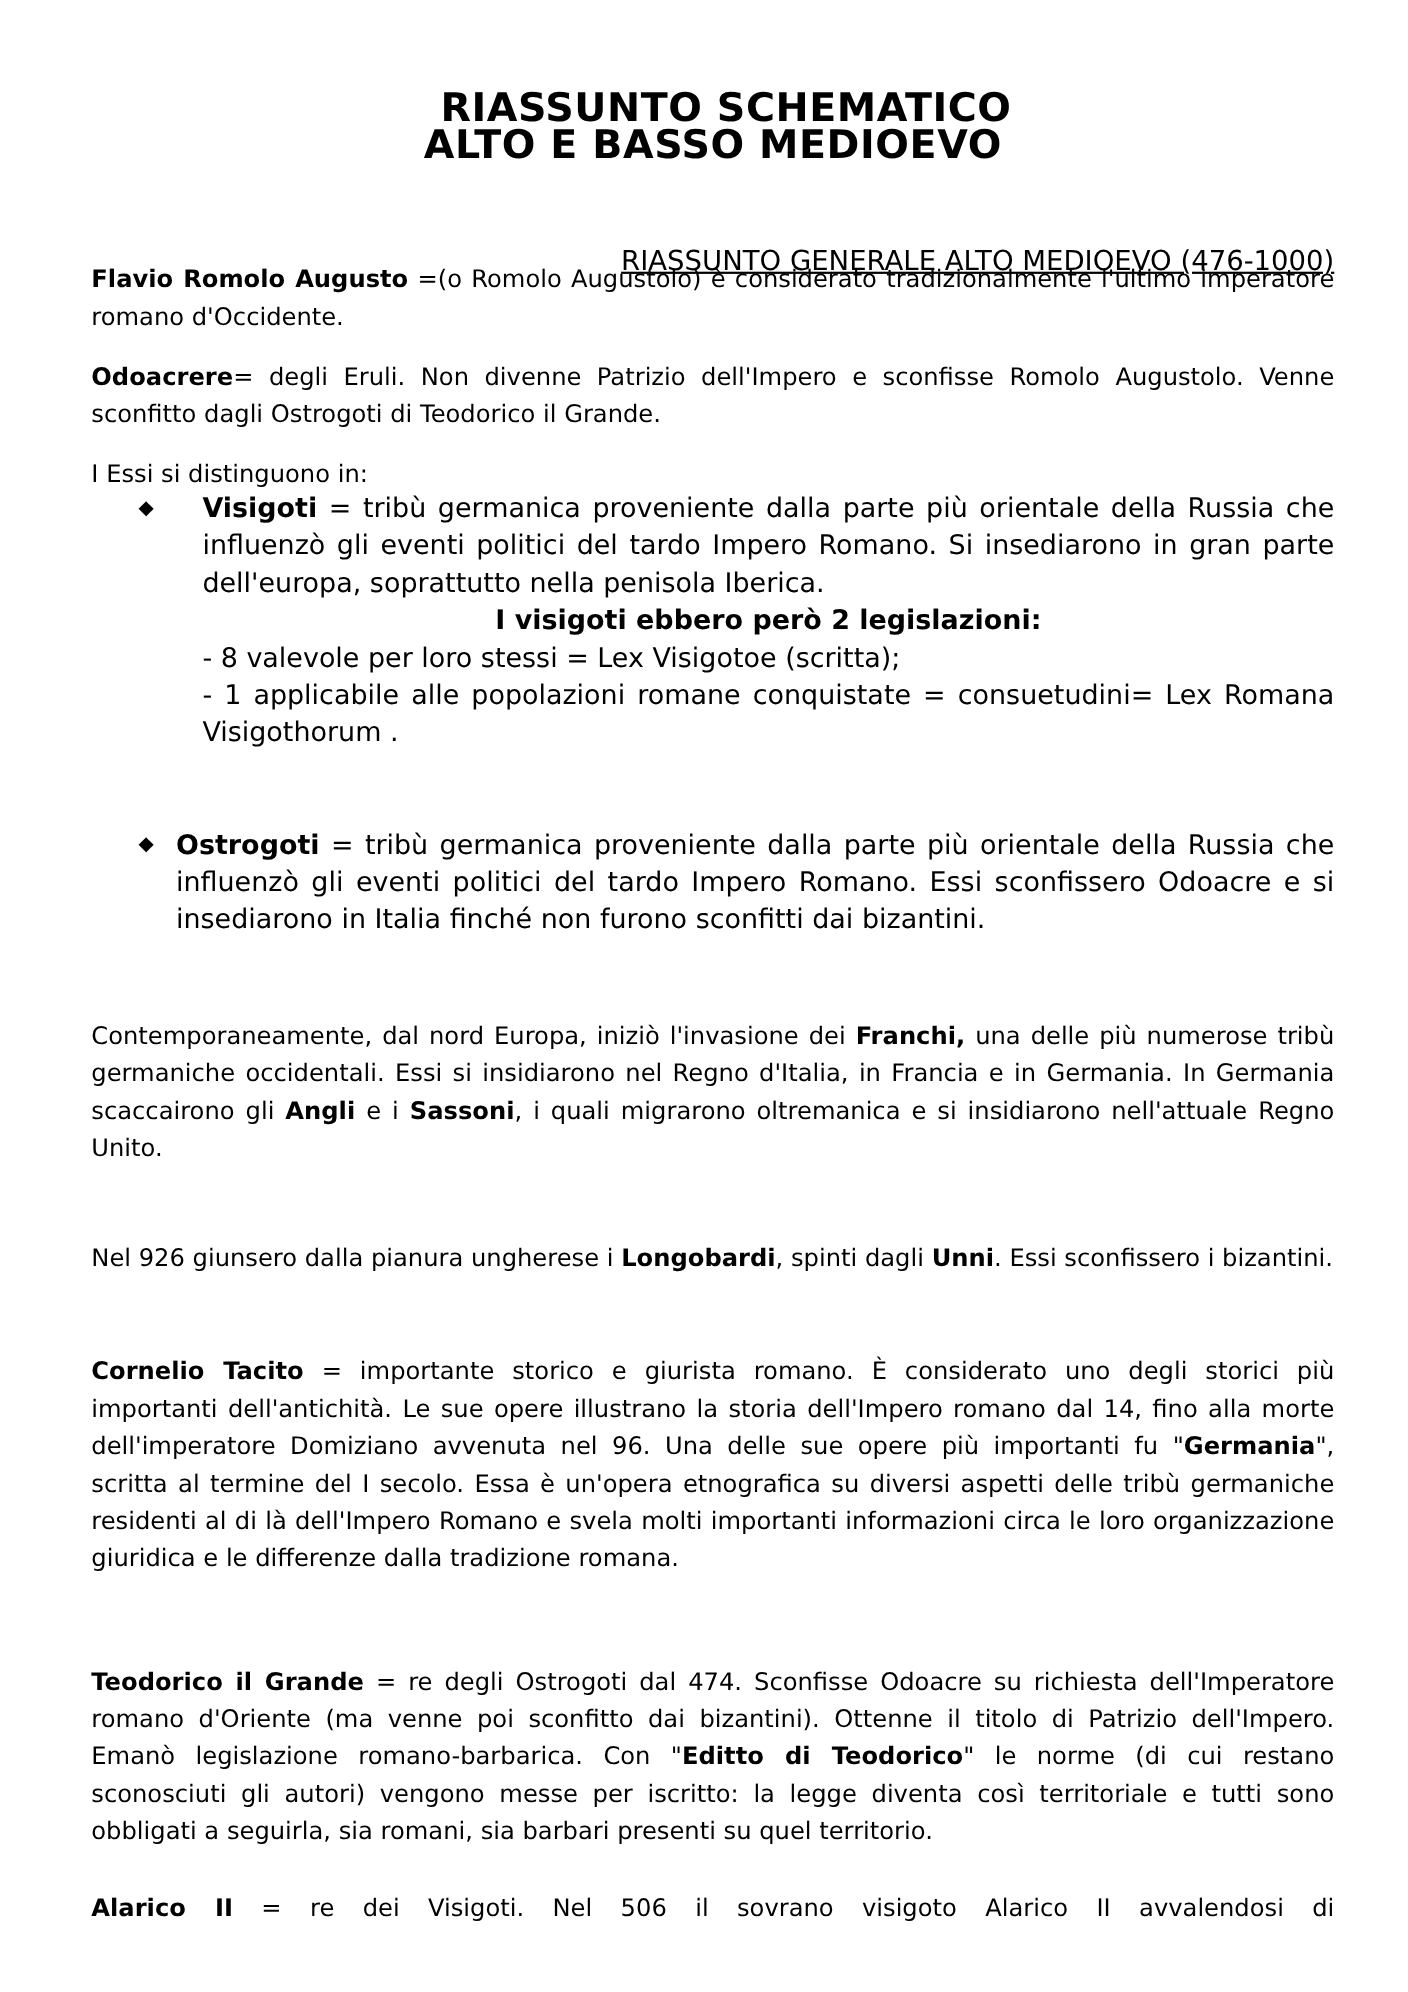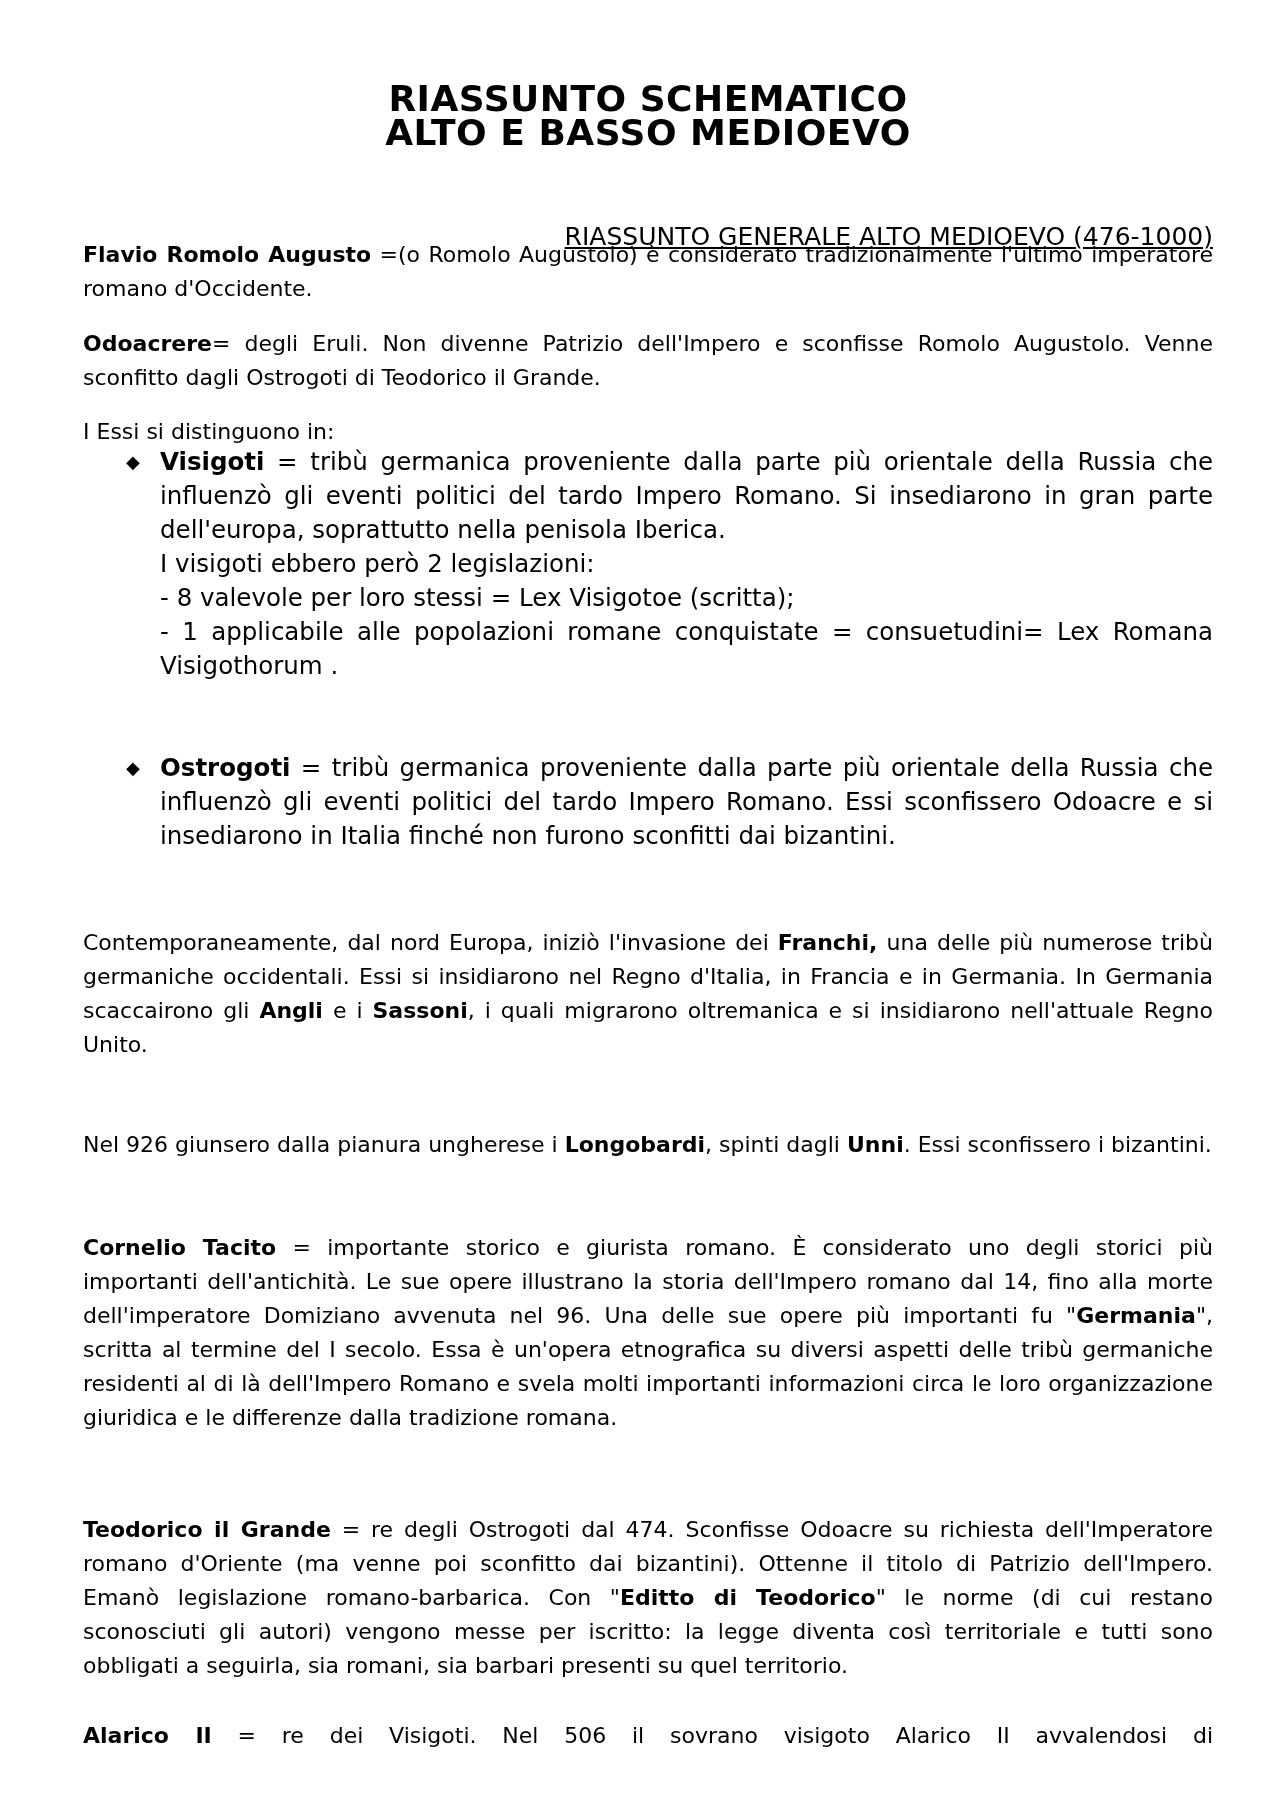--- a/index.html
+++ b/index.html
@@ -5,34 +5,34 @@
   html, body { margin: 0; padding: 0; background: #ffffff; }
   body {
     width: 1280px; height: 1811px; overflow: hidden; position: relative;
     font-family: "DejaVu Sans", sans-serif; color: #000;
   }
   .page { position: absolute; left: 83px; top: 0; width: 1130px; }
   .title {
     text-align: center; font-weight: bold; font-size: 36px; line-height: 50px;
     margin: 0; letter-spacing: 0.5px;
   }
-  .title1 { position: absolute; top: 74px; left: 0; width: 1130px; }
+  .title1 { position: absolute; top: 74px; left: 12px; width: 1130px; }
   .title2 { position: absolute; top: 108px; left: 0; width: 1130px; }
   .subtitle {
     position: absolute; top: 219px; left: 0; width: 1130px; text-align: right;
     font-weight: normal; font-size: 25px; line-height: 36px; text-decoration: underline;
   }
   .p {
     position: absolute; left: 0; width: 1130px; font-size: 22px; line-height: 34px;
     text-align: justify; margin: 0;
   }
   .p b { font-weight: bold; }
   .bullet-block { position: absolute; left: 77px; width: 1053px; font-size: 24.5px; line-height: 34px; text-align: justify; }
   .bullet-icon { position: absolute; left: -34px; top: 0; font-size: 18px; line-height: 34px; }
-  .line { display: block; }
+  .line { display: block; margin-left: 24px; }
 </style>
 </head>
 <body>
 
 <div class="page">
 
   <div class="title title1">RIASSUNTO SCHEMATICO</div>
   <div class="title title2">ALTO E BASSO MEDIOEVO</div>
   <div class="subtitle">RIASSUNTO GENERALE ALTO MEDIOEVO (476-1000)</div>
 
@@ -42,21 +42,21 @@
 
   <p class="p" style="top:327px;">
     <b>Odoacrere</b><span>= degli Eruli. Non divenne Patrizio dell'Impero e sconfisse Romolo Augustolo. Venne sconfitto dagli Ostrogoti di Teodorico il Grande.</span>
   </p>
 
   <p class="p" style="top:415px;">I Essi si distinguono in:</p>
 
   <div class="bullet-block" style="top:445px;">
     <span class="bullet-icon">◆</span>
     <span class="line"><b>Visigoti</b><span> = tribù germanica proveniente dalla parte più orientale della Russia che influenzò gli eventi politici del tardo Impero Romano. Si insediarono in gran parte dell'europa, soprattutto nella penisola Iberica.</span></span>
-    <span class="line" style="text-align:left;">I visigoti ebbero però 2 legislazioni:</span>
+    <span class="line" style="text-align:center;font-weight:bold;">I visigoti ebbero però 2 legislazioni:</span>
     <span class="line" style="text-align:left;">- 8 valevole per loro stessi = Lex Visigotoe (scritta);</span>
     <span class="line">- 1 applicabile alle popolazioni romane conquistate = consuetudini= Lex Romana Visigothorum .</span>
   </div>
 
   <div class="bullet-block" style="top:751px;">
     <span class="bullet-icon">◆</span>
     <b>Ostrogoti</b><span> = tribù germanica proveniente dalla parte più orientale della Russia che influenzò gli eventi politici del tardo Impero Romano. Essi sconfissero Odoacre e si insediarono in Italia finché non furono sconfitti dai bizantini.</span>
   </div>
 
   <p class="p" style="top:926px;">

